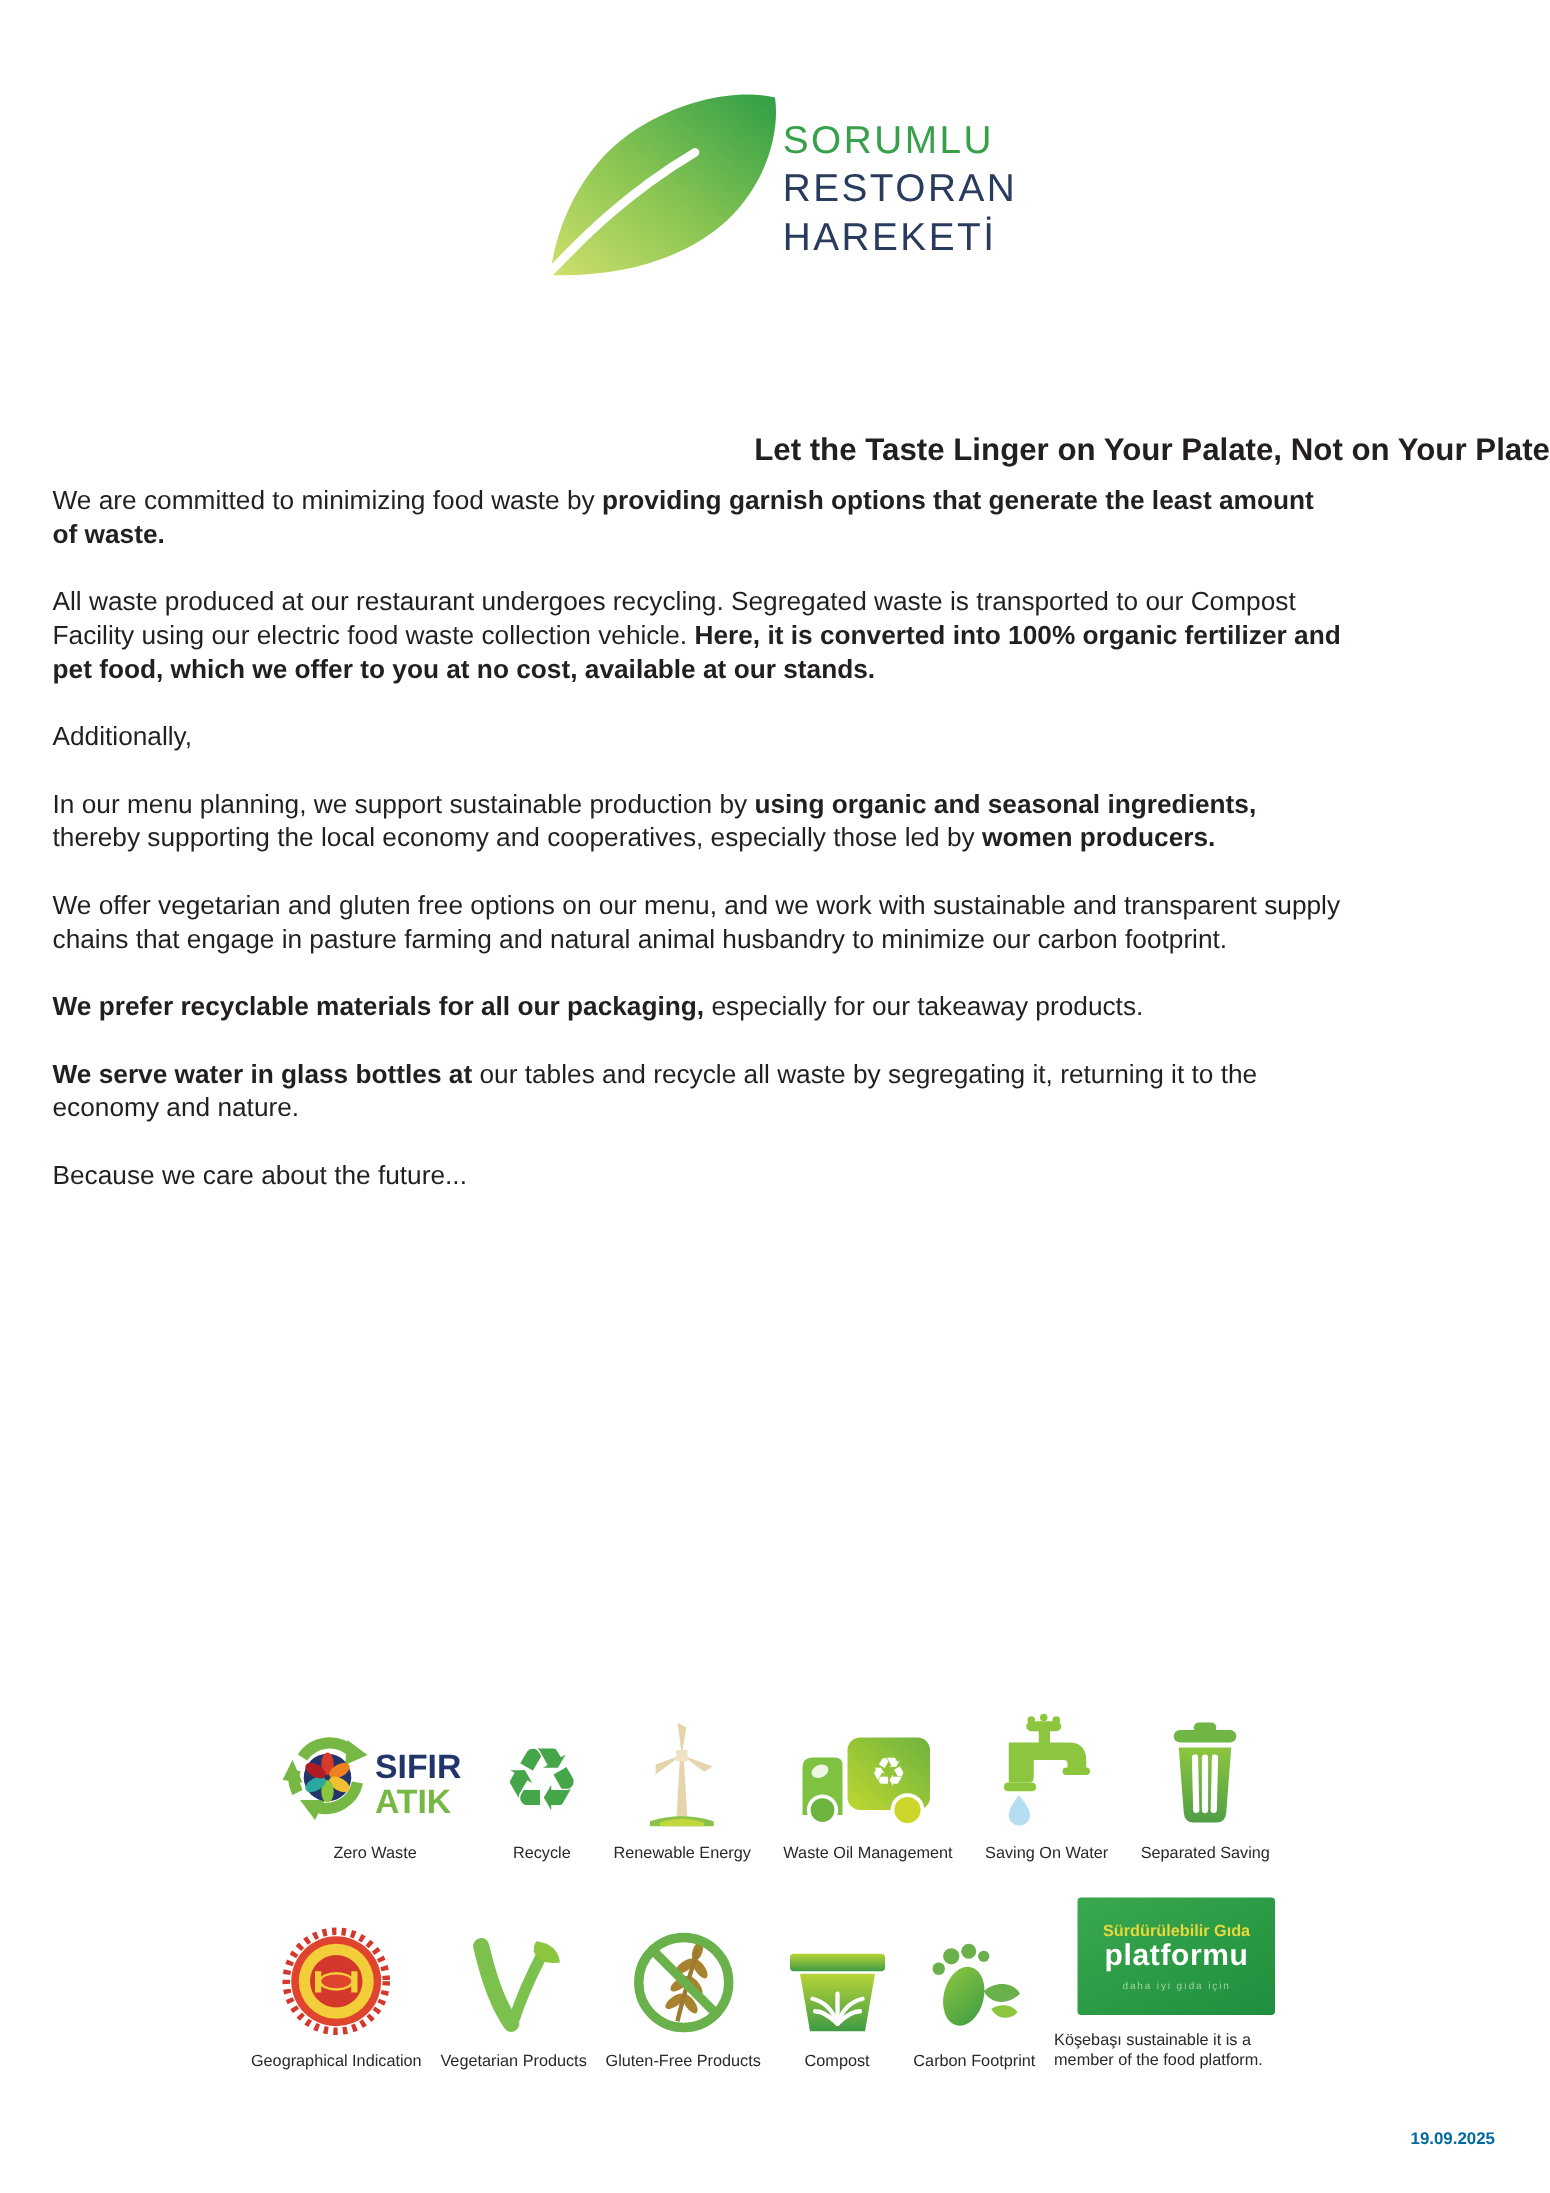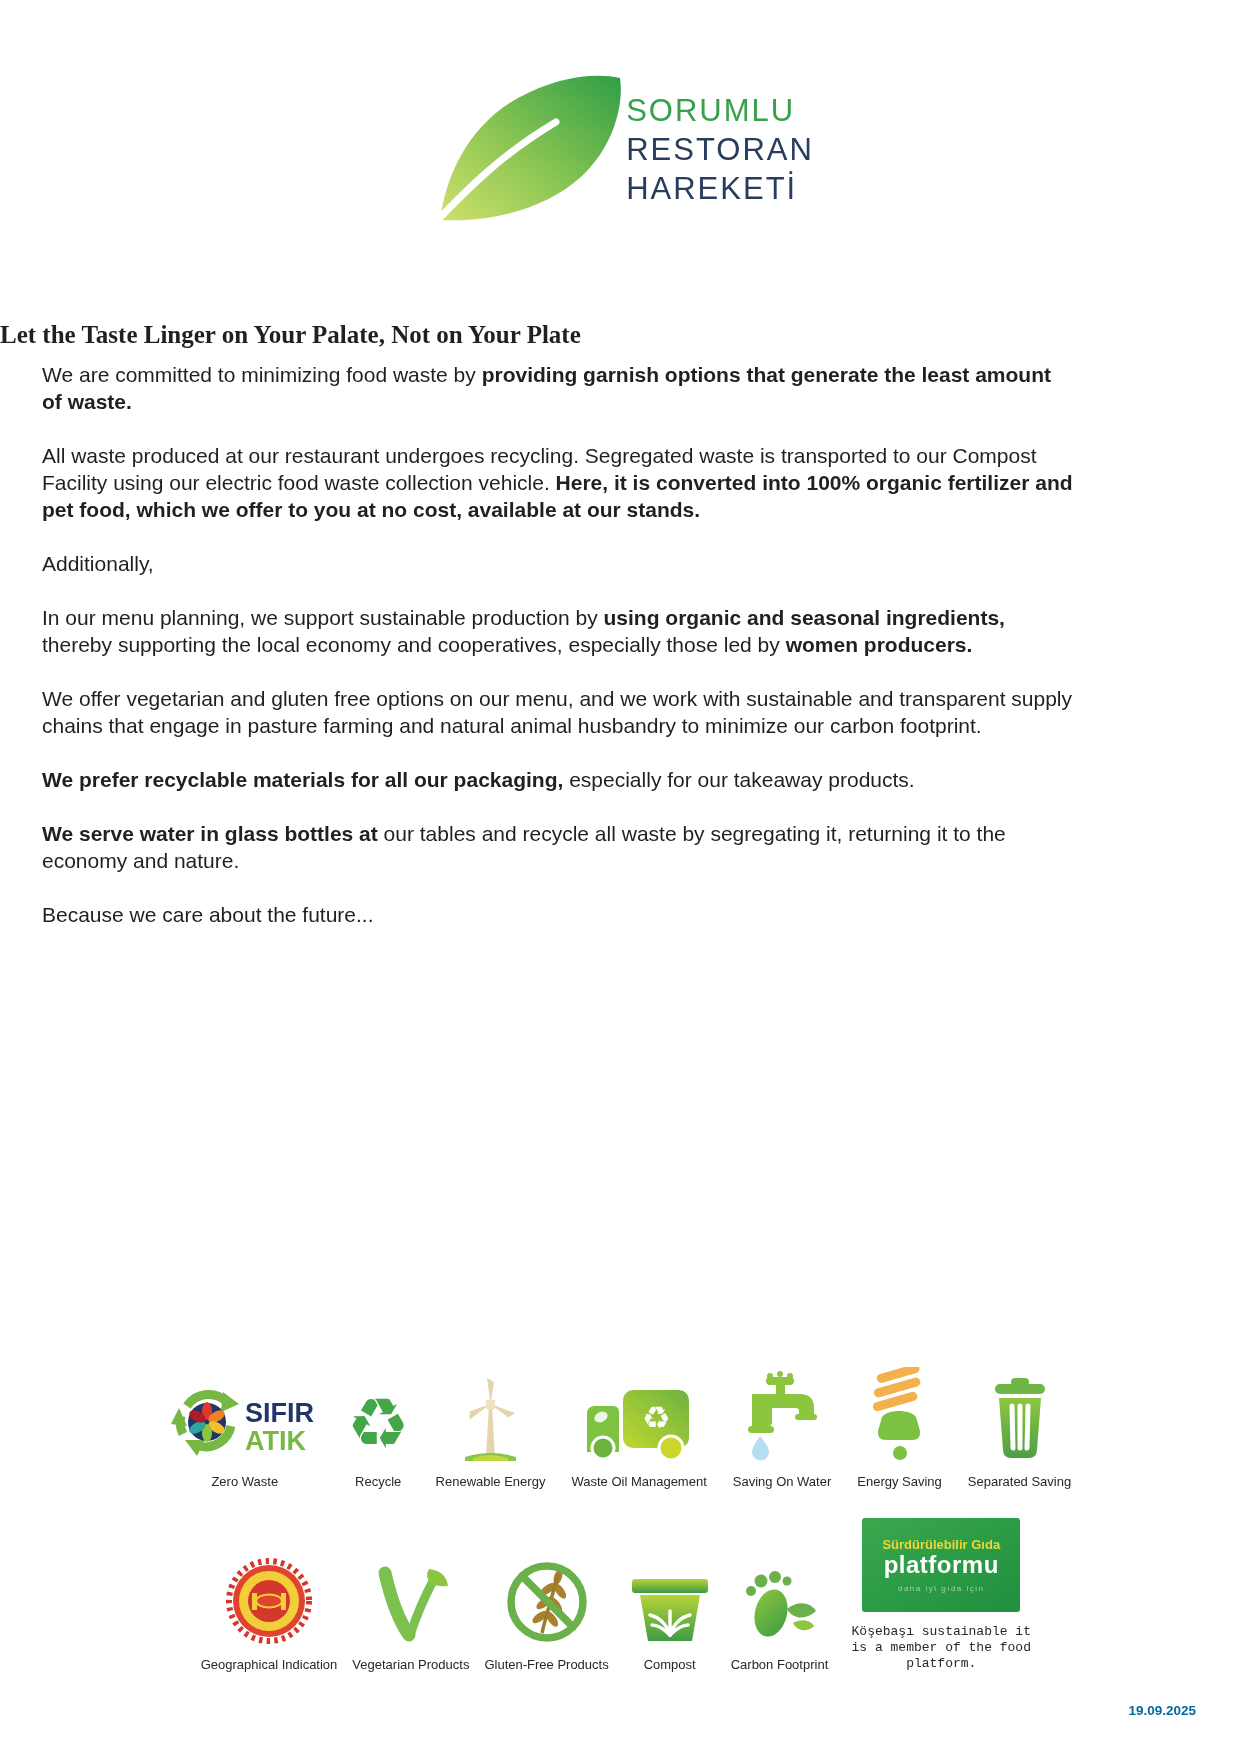--- a/index.html
+++ b/index.html
@@ -7,33 +7,33 @@
     width:1240px;height:1754px;position:relative;background:#ffffff;
     font-family:"Liberation Sans",sans-serif;color:#231f20;overflow:hidden;
   }
   
   .logo-row{display:flex;justify-content:center;align-items:center;padding-top:70px;}
   .logo-text{display:flex;flex-direction:column;}
   .logo-line{font-size:31px;letter-spacing:2px;line-height:39px;font-weight:normal;}
   .logo-line.green{color:#37a04a;}
   .logo-line.navy{color:#2a3c5e;}
   
-  .heading{margin:92px 0 0;text-align:left;font-size:25px;font-weight:bold;color:#231f20;font-family:Liberation Serif, serif;}
+  .heading{margin:116px 0 0;text-align:right;font-size:25px;font-weight:bold;color:#231f20;}
   
   .content{margin:12px 166px 0 42px;font-size:21px;line-height:27px;}
   .content p{margin:0 0 27px;}
   .content .bold{font-weight:bold;}
   
   .icons-row{position:absolute;left:0;right:0;display:flex;justify-content:center;align-items:flex-end;}
   #icon-row-1{top:1378px;gap:26px;}
   #icon-row-2{top:1528px;gap:15px;}
   .icon-item{display:flex;flex-direction:column;align-items:center;}
   .icon-box{height:84px;display:flex;align-items:flex-end;}
   .icon-label{margin-top:12px;font-size:13px;white-space:nowrap;color:#2b2627;}
-  .icon-item.wide .icon-label{white-space:normal;width:196px;text-align:center;line-height:16px;font-family:Liberation Mono, monospace;}
+  .icon-item.wide .icon-label{white-space:normal;width:196px;text-align:left;line-height:16px;}
   .recycle-glyph{font-size:70px;line-height:76px;color:#44a648;}
   
   .platform-badge{width:158px;height:94px;border-radius:3px;
     background:linear-gradient(150deg,#3aa84e,#1f8f3e);
     display:flex;flex-direction:column;align-items:center;justify-content:center;}
   .pb-top{color:#e9d83b;font-size:13px;font-weight:bold;}
   .pb-main{color:#ffffff;font-size:24px;font-weight:bold;letter-spacing:.5px;line-height:25px;}
   .pb-sub{color:rgba(255,255,235,.55);font-size:8px;margin-top:7px;letter-spacing:1.5px;}
   
   .date{position:absolute;right:44px;top:1703px;font-size:13.5px;font-weight:bold;color:#0369a1;}
@@ -154,34 +154,20 @@
     <rect x="8" y="56" width="26" height="7" rx="3.5"></rect>
     <rect x="55" y="44" width="22" height="6" rx="3"></rect>
   </g>
   <path d="M20,66 C20,66 12,76 12,82 a8.5,8.5 0 0 0 17,0 C29,76 20,66 20,66 Z" fill="#b5def2"></path>
 </svg>
       </div>
       <div class="icon-label">Saving On Water</div>
     </div>
     <div class="icon-item">
       <div class="icon-box">
-        <svg width="72" height="95" viewBox="0 0 72 95">
-  <g fill="#f2b14d">
-    <rect x="12" y="2" width="44" height="9" rx="4.5" transform="rotate(-16,34,6)"></rect>
-    <rect x="9" y="16" width="48" height="9" rx="4.5" transform="rotate(-16,33,20)"></rect>
-    <rect x="8" y="30" width="46" height="9" rx="4.5" transform="rotate(-16,31,34)"></rect>
-  </g>
-  <path d="M18,50 C24,42 46,42 52,50 L56,64 q1,9 -8,9 H22 q-9,0 -8,-9 Z" fill="#7cc142"></path>
-  <circle cx="36" cy="86" r="7" fill="#7cc142"></circle>
-</svg>
-      </div>
-      <div class="icon-label">Energy Saving</div>
-    </div>
-    <div class="icon-item">
-      <div class="icon-box">
         <svg width="70" height="88" viewBox="0 0 70 88">
   <defs>
             <linearGradient id="g-trash" x1="0" y1="0" x2="0" y2="1">
     <stop offset="0" stop-color="#8dc63f"></stop>
               <stop offset="1" stop-color="#4f9e45"></stop>
   </linearGradient>
           </defs>
   <rect x="26" y="4" width="18" height="8" rx="4" fill="#6fb644"></rect>
   <rect x="10" y="10" width="50" height="10" rx="5" fill="#6fb644"></rect>
   <path d="M14,24 h42 l-4,52 q-0.5,8 -8,8 h-18 q-7.5,0 -8,-8 z" fill="url(#g-trash)"></path>

